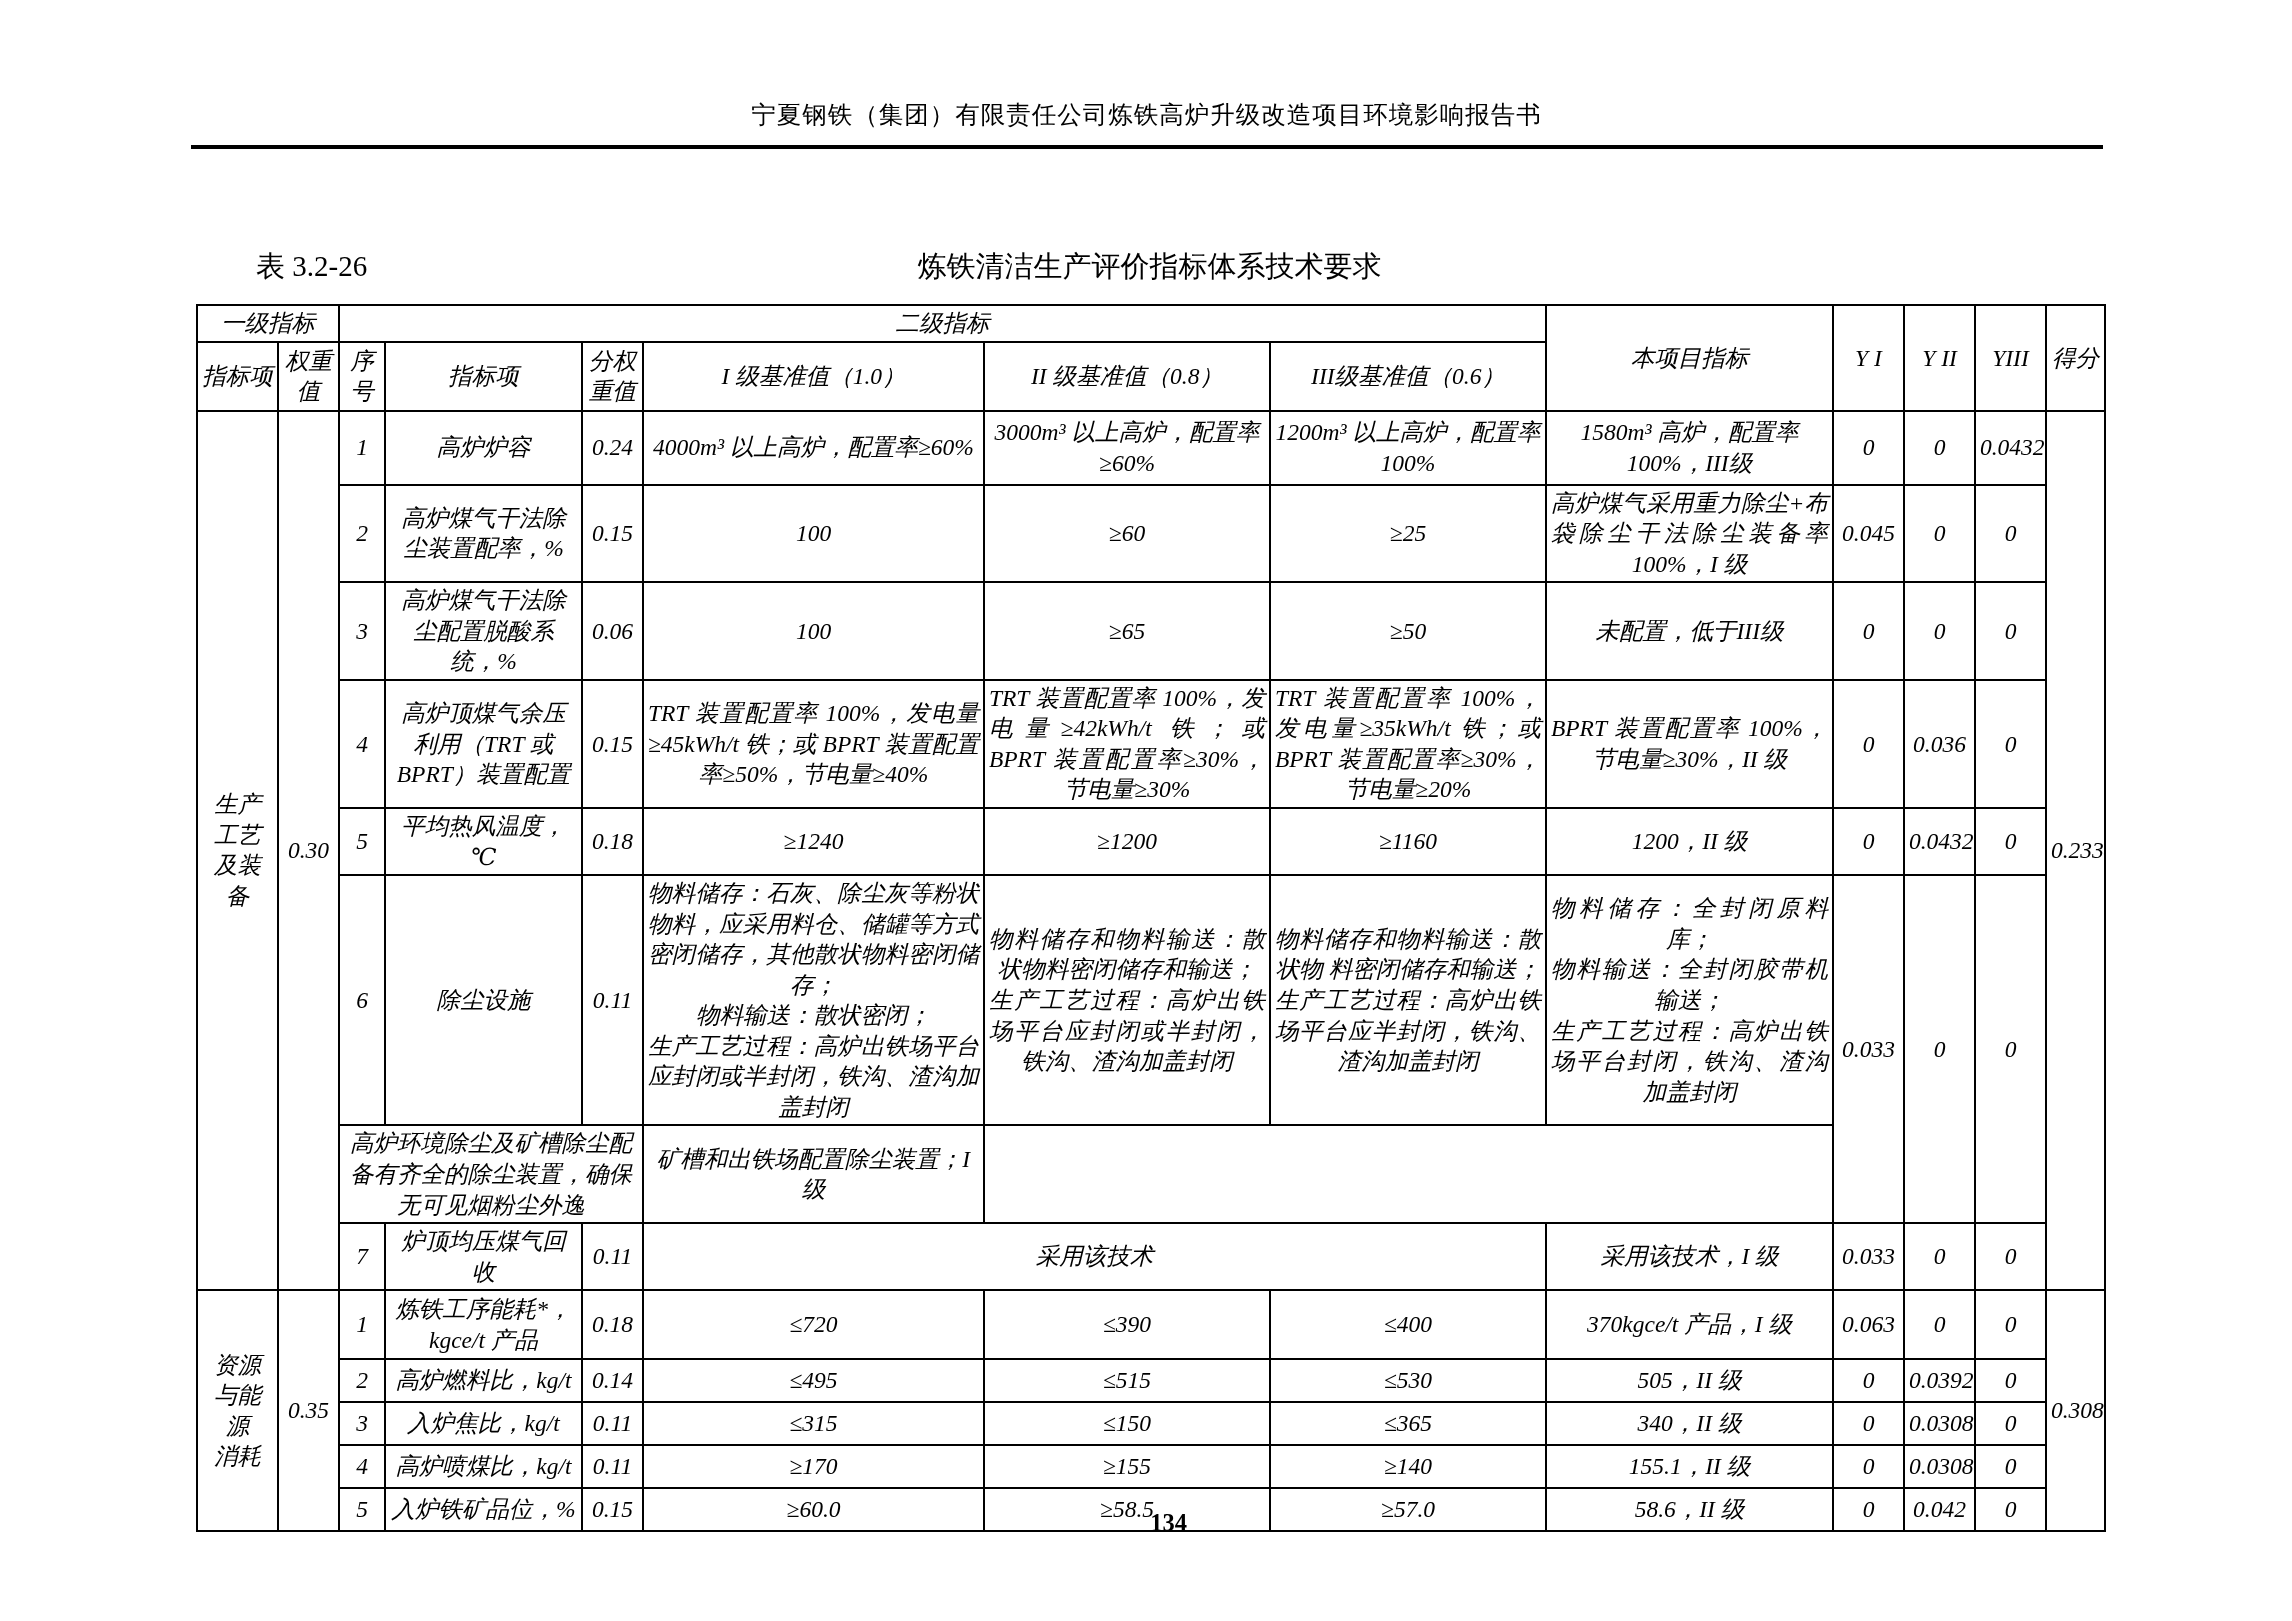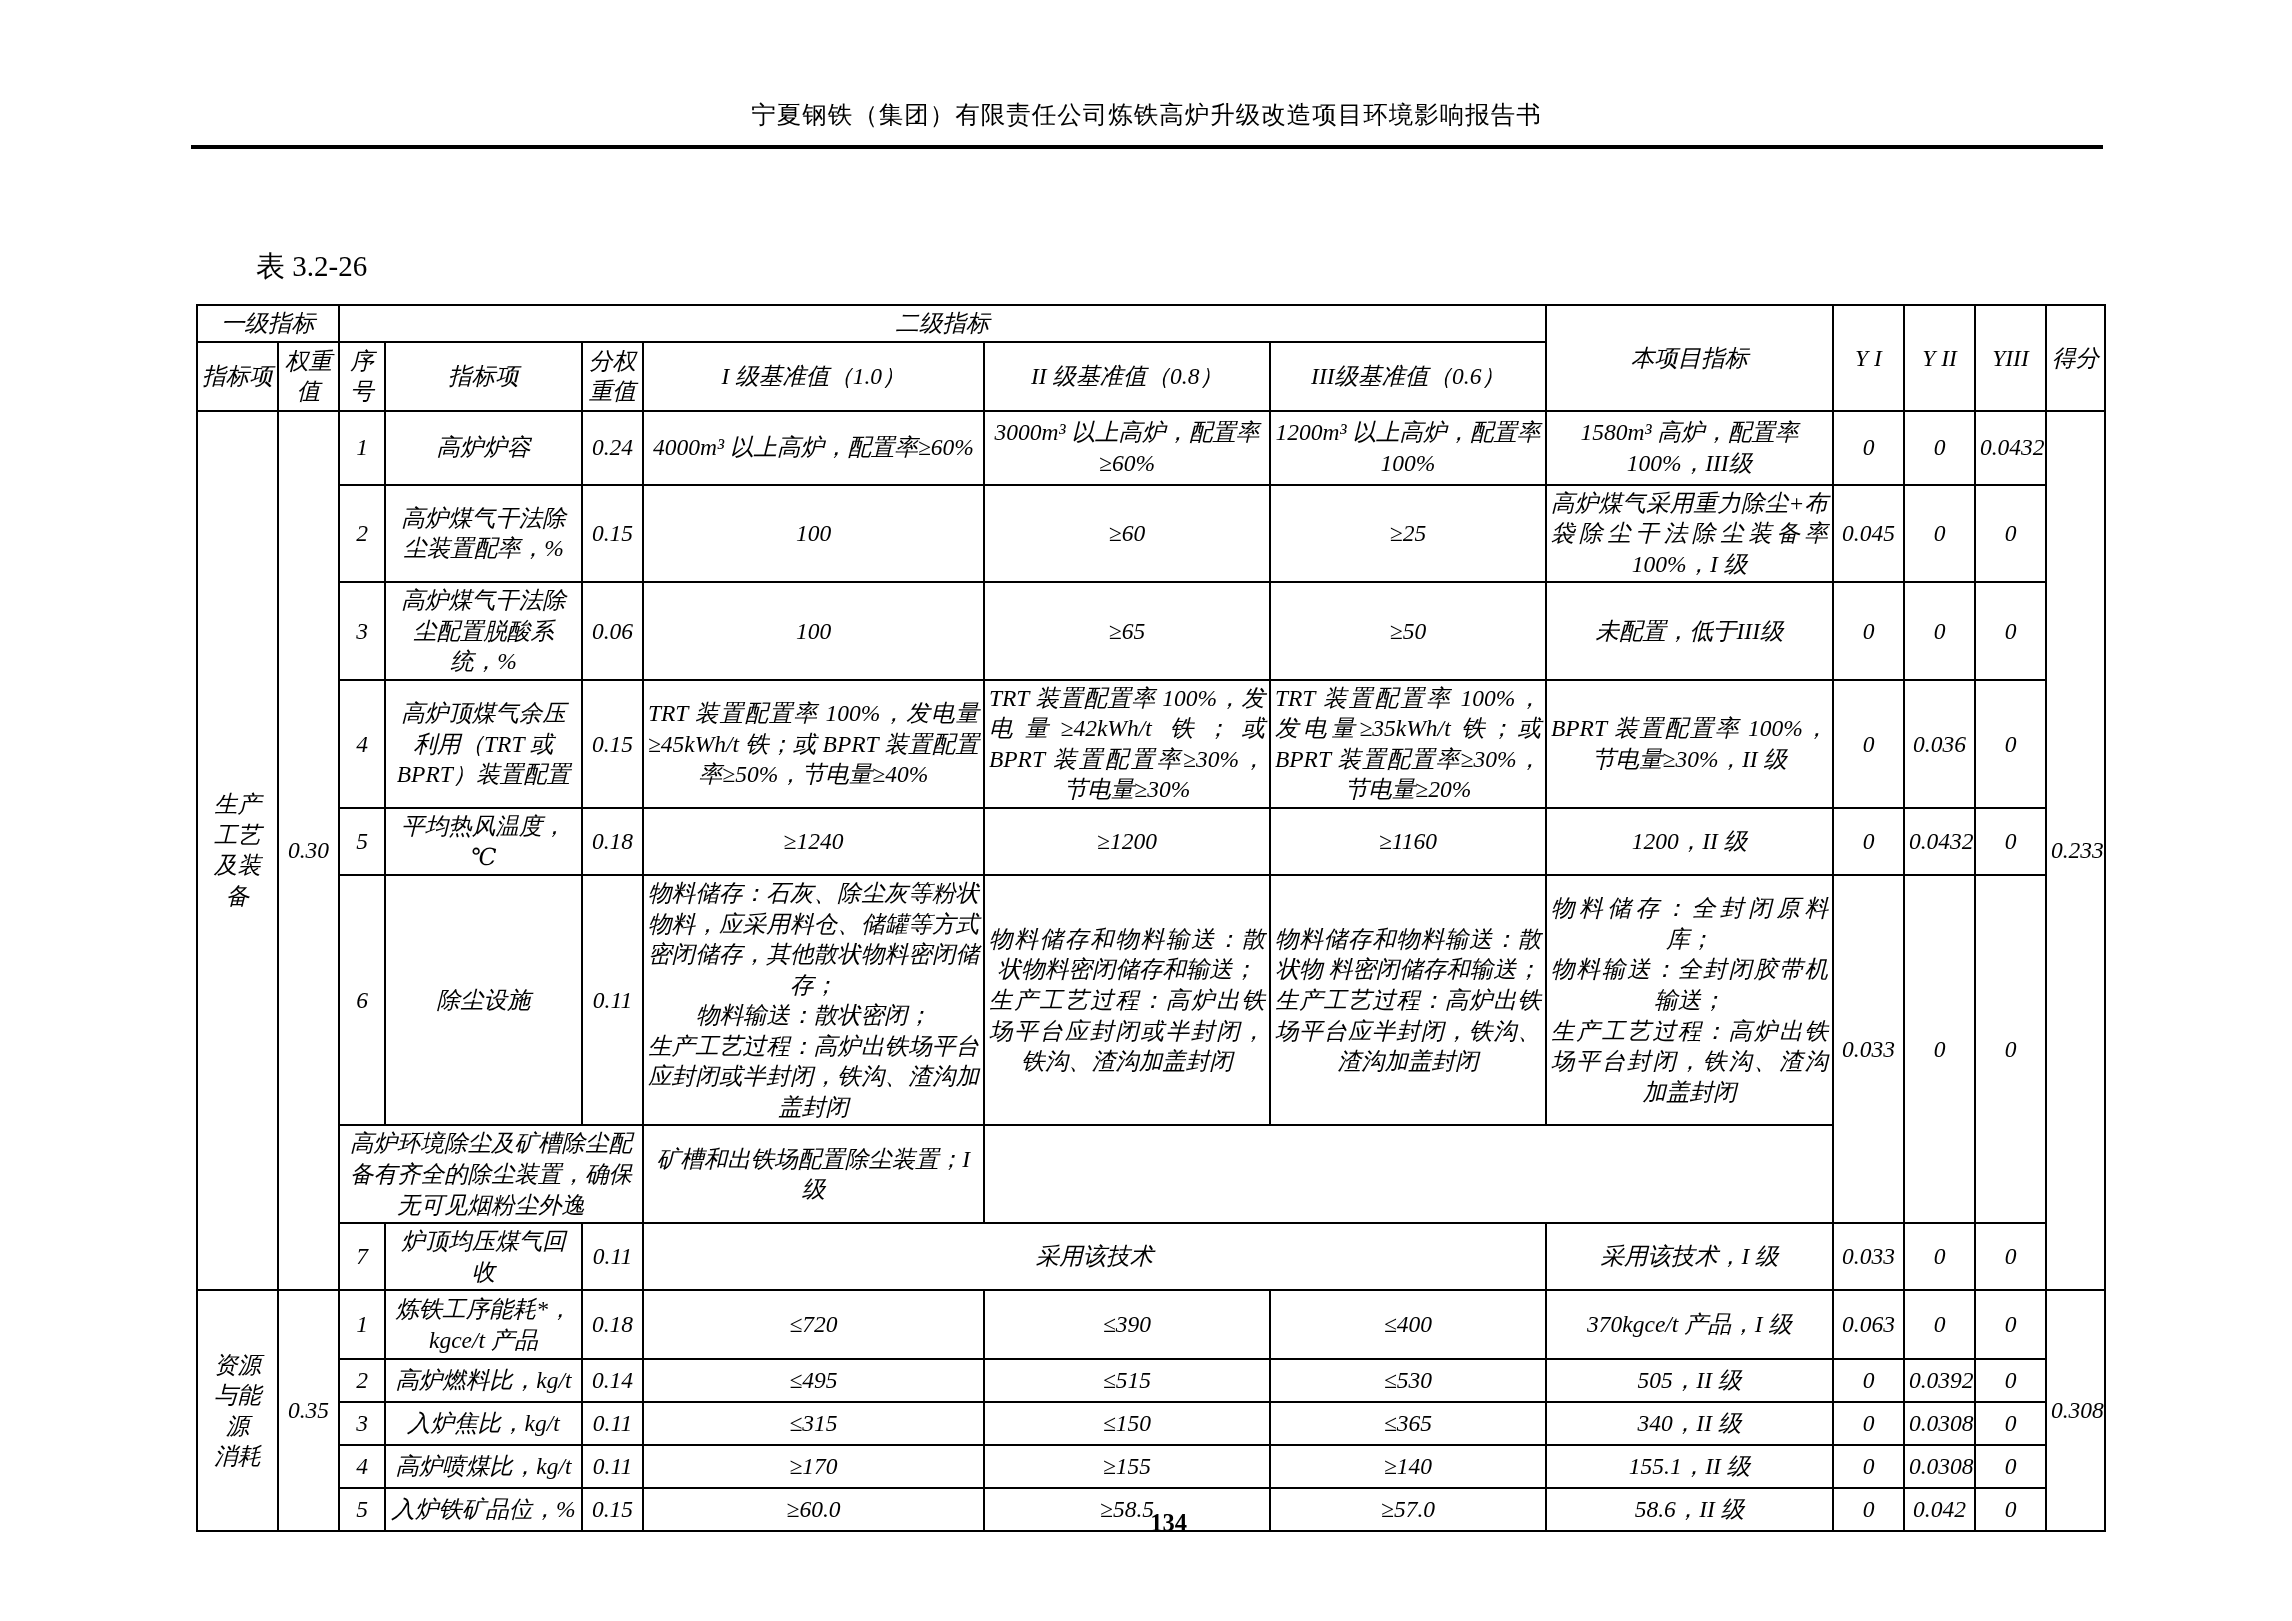--- a/index.html
+++ b/index.html
@@ -57,20 +57,21 @@
   }
 </style>
 </head>
 <body>
 
 <div class="doc-header">宁夏钢铁（集团）有限责任公司炼铁高炉升级改造项目环境影响报告书</div>
 <div class="header-rule"></div>
 
 <div class="caption">
   <span class="caption-label">表 3.2-26</span>
+  <span class="caption-title">炼铁清洁生产评价指标体系技术要求</span>
 </div>
 
 <table class="main">
   <colgroup>
     <col style="width:81px">
       <col style="width:61px">
       <col style="width:46px">
     <col style="width:197px">
       <col style="width:61px">
       <col style="width:341px">

